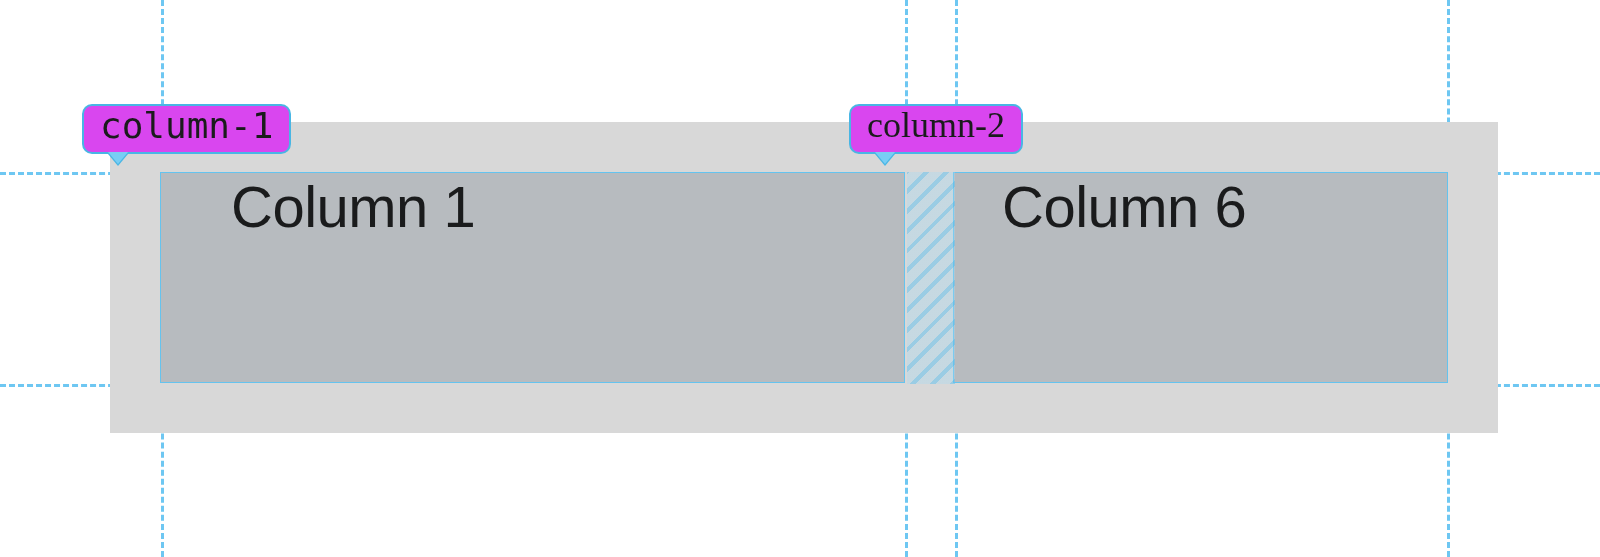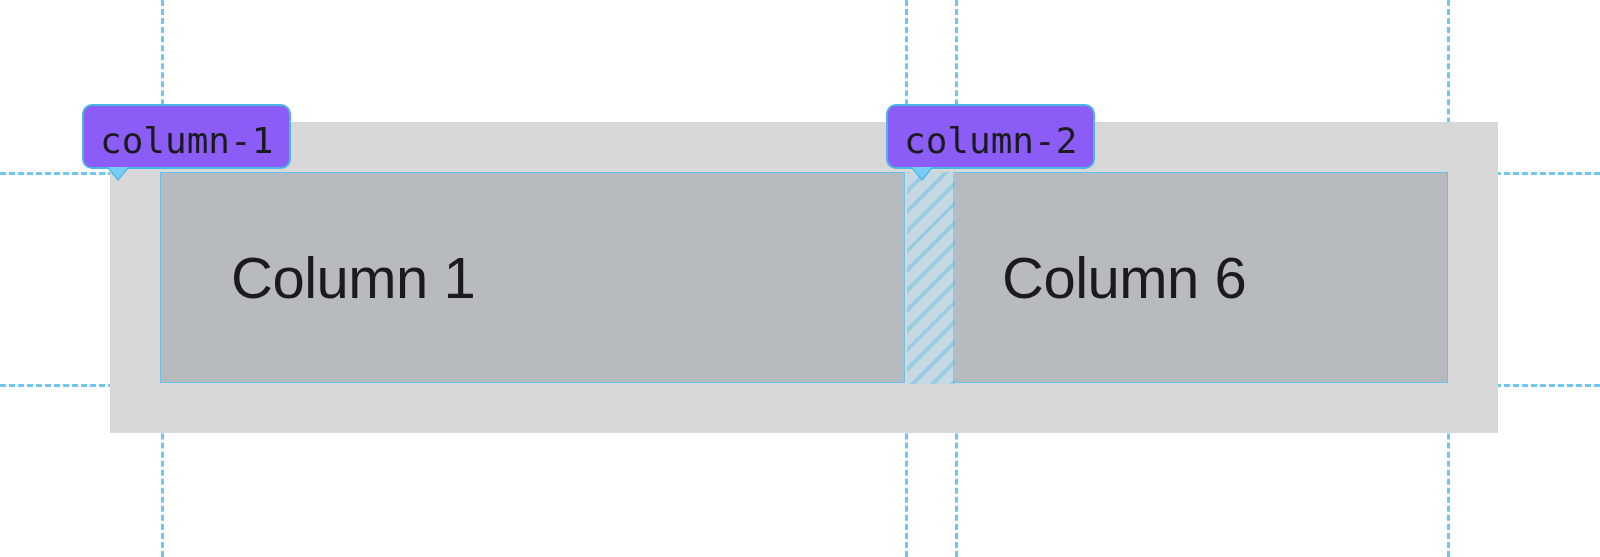--- a/index.html
+++ b/index.html
@@ -53,21 +53,21 @@
       padding: 50px;
       display: flex;
       gap: 48px;
     }
 
     
     .cell {
       background: #b7bbbf;
       border: 1px solid #65c3ee;
       display: flex;
-      align-items: center;
+      align-items: flex-start;
       padding-left: 70px;
       font-size: 58px;
       color: #1a1b1c;
       font-weight: 400;
       letter-spacing: -0.5px;
     }
     .cell-1 { flex: 0 0 745px; }
     .cell-2 { flex: 1 1 auto; padding-left: 48px; }
 
     
@@ -83,45 +83,45 @@
         rgba(103,195,238,0.55) 4px,
         rgba(164,218,244,0.35) 4px,
         rgba(164,218,244,0.35) 14px
       );
       pointer-events: none;
     }
 
     
     .badge {
       position: absolute;
-      background: #8b5cf6;
+      background: #d946ef;
       border: 2px solid #49b6e4;
       border-radius: 10px;
-      padding: 15px 16px 6px 16px;
+      padding: 0 16px 6px 16px;
       font-family: "SF Mono", ui-monospace, Menlo, Consolas, monospace;
       font-size: 36px;
       color: #1a1b1c;
       line-height: 1.1;
       white-space: nowrap;
     }
     
     .badge::after {
       content: "";
       position: absolute;
       bottom: -12px;
       left: 24px;
       width: 0;
       height: 0;
       border-left: 10px solid transparent;
       border-right: 10px solid transparent;
       border-top: 12px solid #78cdf4;
       filter: drop-shadow(0 2px 0 #49b6e4);
     }
     .badge-1 { left: 82px;  top: 104px; }
-    .badge-2 { left: 886px; top: 104px; }
+    .badge-2 { left: 849px; top: 104px; font-family: Liberation Serif, serif; }
   </style>
 </head>
 <body>
 
 <div class="guide guide-h g-top"></div>
 <div class="guide guide-h g-bot"></div>
 <div class="guide guide-v g-col1-l"></div>
 <div class="guide guide-v g-col1-r"></div>
 <div class="guide guide-v g-col2-l"></div>
 <div class="guide guide-v g-col2-r"></div>

